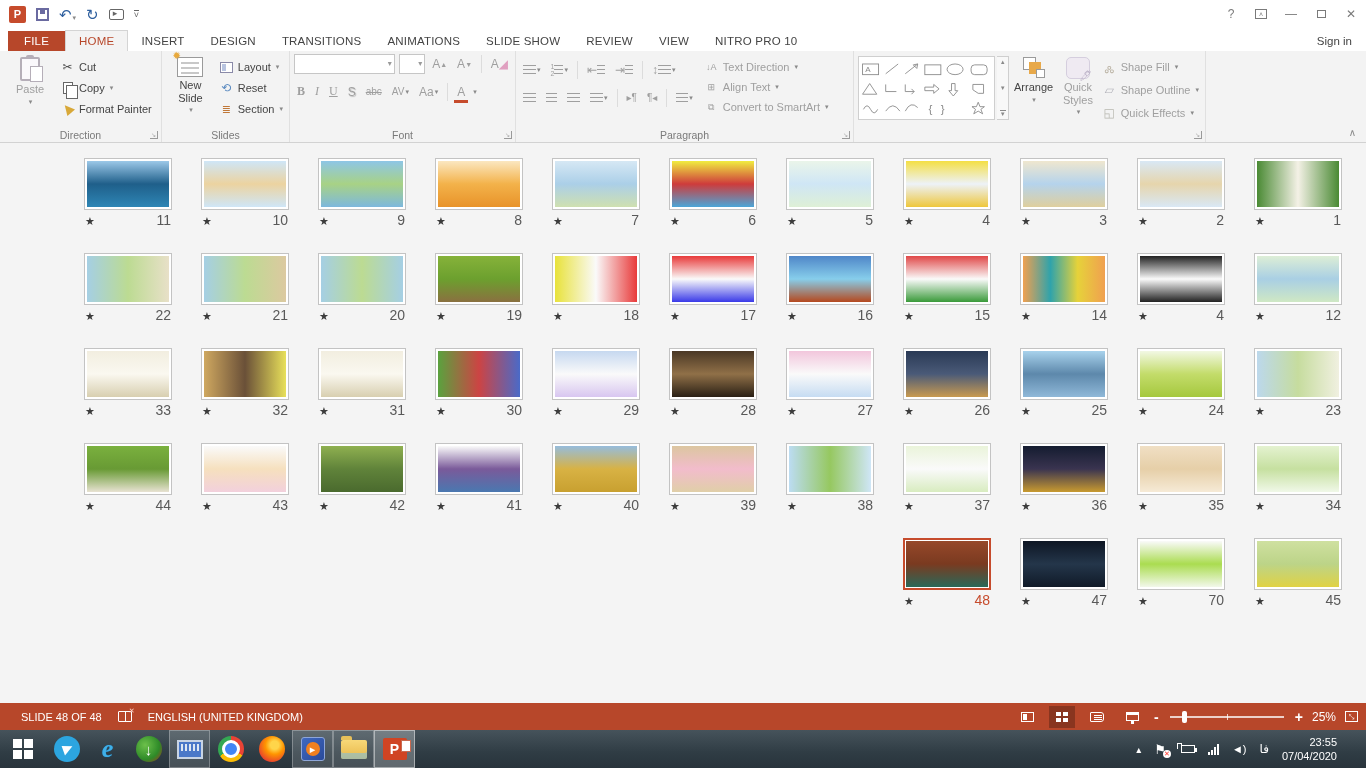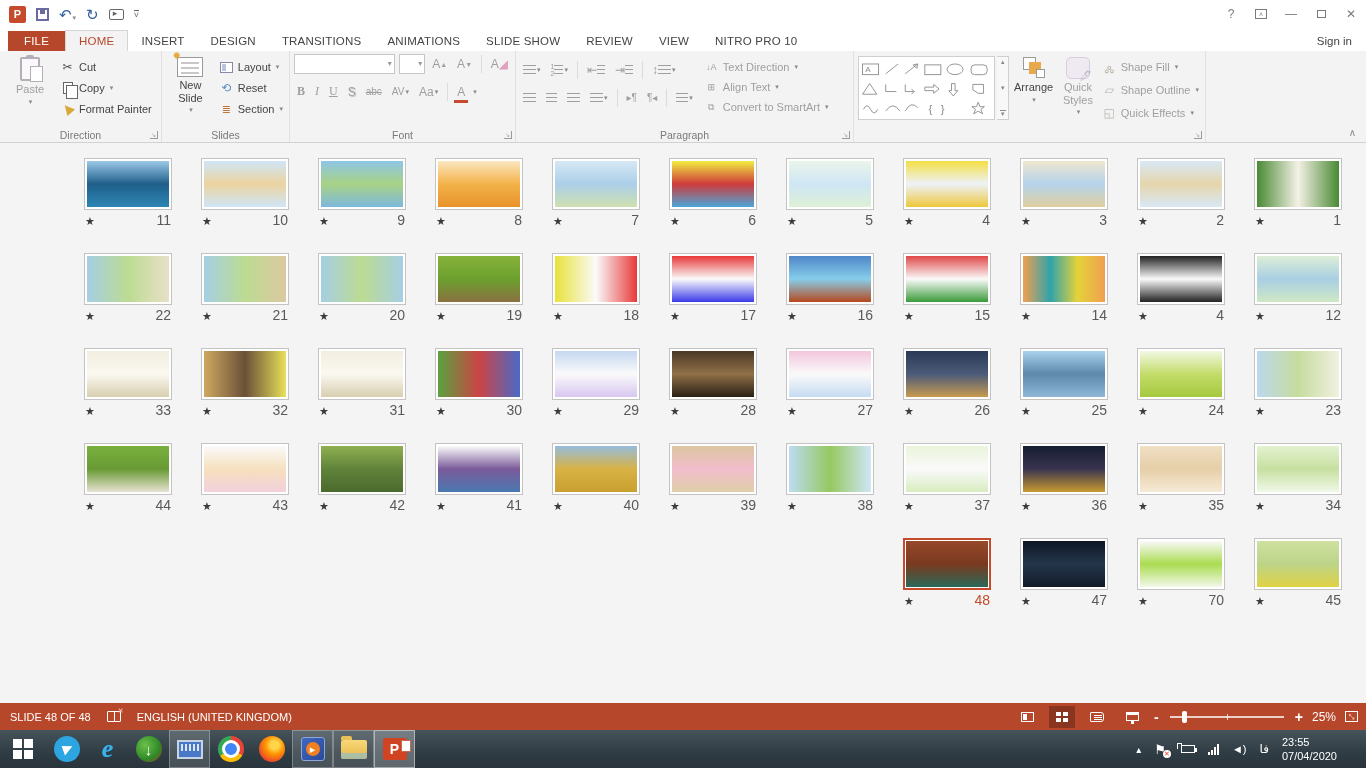--- a/index.html
+++ b/index.html
@@ -97,21 +97,21 @@
   .thumb { width:88px; height:52px; background:#fff; border:1px solid #c3c3c3; padding:2px; cursor:pointer; }
   .thumb .art { width:100%; height:100%; }
   .thumb.sel { border:2px solid #C64B2C; padding:1px; }
   .cap { display:flex; justify-content:space-between; align-items:baseline; padding:1px 1px 0 1px; margin-top:1px; }
   .cap .star { font-size:11px; color:#3c3c3c; }
   .cap .num { font-size:14px; color:#595959; }
   .cap .num.sel { color:#C64B2C; }
 
   
   .statusbar { position:absolute; top:703px; left:0; right:0; height:27px; background:#B7472A; color:#fff; display:flex; align-items:center; font-size:11px; }
-  .sbleft { display:flex; align-items:center; gap:16px; padding-left:10px; }
+  .sbleft { display:flex; align-items:center; gap:16px; padding-left:21px; }
   .bookic { width:14px; height:11px; border:1px solid #fff; border-radius:1px; position:relative; }
   .bookic::before { content:""; position:absolute; left:6px; top:0; bottom:0; width:1px; background:#fff; }
   .bookic::after { content:"✕"; position:absolute; right:-4px; top:-5px; font-size:7px; color:#ffd2c6; }
   .sbright { position:absolute; right:8px; display:flex; align-items:center; gap:9px; height:27px; }
   .viewbtn { width:26px; height:22px; display:flex; align-items:center; justify-content:center; }
   .viewbtn.active { background:rgba(0,0,0,.25); }
   .vnorm { width:13px; height:10px; border:1px solid #fff; position:relative; }
   .vnorm::after { content:""; position:absolute; left:1px; top:1px; width:4px; height:6px; background:#fff; }
   .vsort2 { display:grid; grid-template-columns:5px 5px; grid-template-rows:4px 4px; gap:2px; }
   .vsort2 span { background:#fff; }
@@ -154,21 +154,21 @@
   .trayglyph { font-size:10px; color:#fff; }
   .flagic { position:relative; font-size:13px; }
   .flagic::after { content:"✕"; position:absolute; right:-5px; bottom:-1px; font-size:7px; color:#ff3b30; background:#fff; border-radius:50%; padding:0 1px; }
   .batic { width:14px; height:8px; border:1px solid #fff; position:relative; margin-left:2px; }
   .batic::before { content:""; position:absolute; right:-3px; top:2px; width:2px; height:4px; background:#fff; }
   .batic::after { content:""; position:absolute; left:-5px; top:-3px; width:3px; height:5px; border:1px solid #fff; border-bottom:none; }
   .sig { display:flex; align-items:flex-end; gap:1px; height:11px; }
   .sig span { width:2px; background:#fff; }
   .spk { font-size:11px; }
   .falang { font-size:12px; }
-  .clock { font-size:11px; line-height:1.3; padding-right:6px; }
+  .clock { text-align:right; font-size:11px; line-height:1.3; padding-right:6px; }
   .showdesk { width:6px; border-left:1px solid rgba(255,255,255,.35); }
 
   svg .sh { stroke:#8a8a8a; fill:none; stroke-width:1; }
   svg text { fill:#8a8a8a; }
 </style>
 </head>
 <body>
 
 <div class="titlebar">
   <div class="qat">

